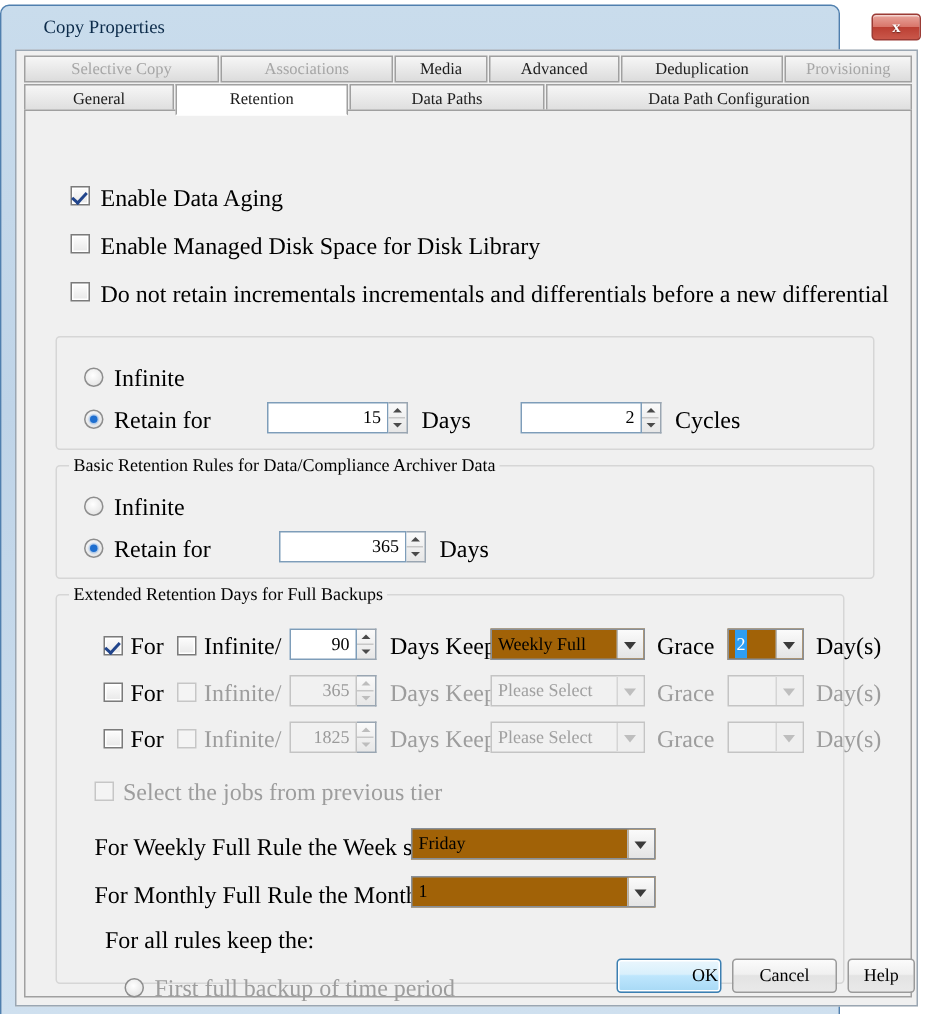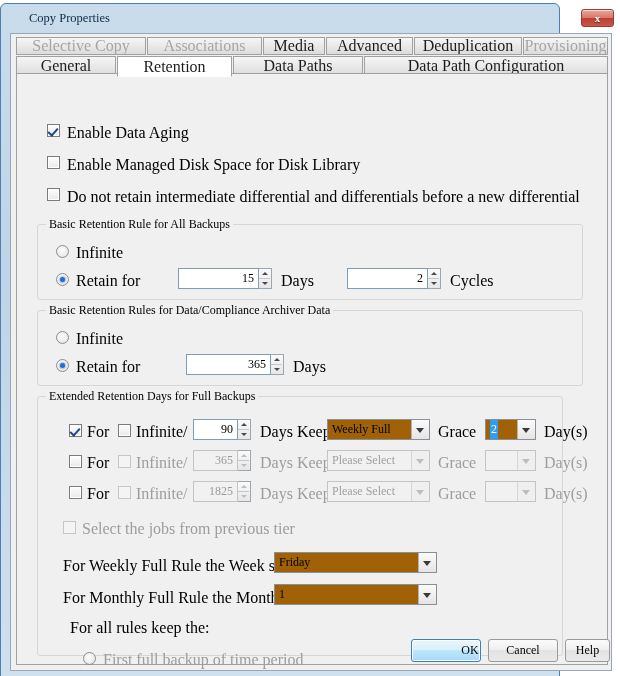--- a/index.html
+++ b/index.html
@@ -52,21 +52,21 @@
     border:1px solid #9aa6b2;
     border-top:1px solid #9aa6b2;
   }
 
   
   .tabstrip{position:absolute;left:5px;top:3px;width:592px;height:40px;}
   .tab{
     position:absolute;height:18px;box-sizing:border-box;
     background:linear-gradient(to bottom,#f6f6f6 0%,#e9e9e9 50%,#dcdcdc 100%);
     border:1px solid #a0a0a0;
-    font-size:16px;line-height:16px;text-align:center;
+    font-size:11px;line-height:16px;text-align:center;
     color:#1c1c1c;white-space:nowrap;overflow:hidden;
     cursor:pointer;
   }
   .tab.row1{top:0;}
   .tab.row2{top:19px;height:20px;line-height:18px;}
   .tab.disabled{color:#a6a6a6;}
   .tab.active{
     background:#ffffff;border-bottom:1px solid #ffffff;
     height:21px;line-height:19px;z-index:5;
   }
@@ -209,24 +209,23 @@
 
     <div class="tabpanel">
 
       <div class="cb checked inner" style="left:30px;top:50px;"></div>
       <div class="lbl" style="left:50px;top:50px;">Enable Data Aging</div>
 
       <div class="cb inner" style="left:30px;top:82px;"></div>
       <div class="lbl" style="left:50px;top:82px;">Enable Managed Disk Space for Disk Library</div>
 
       <div class="cb inner" style="left:30px;top:114px;"></div>
-      <div class="lbl" style="left:50px;top:114px;">Do not retain intermediate differential and differentials before a new differential</div>
+      <div class="lbl" style="left:50px;top:114px;">Do not retain incrementals incrementals and differentials before a new differential</div>
 
       <div class="group" style="left:20px;top:150px;width:546px;height:76px;">
-        <div class="gtitle">Basic Retention Rule for All Backups</div>
 
         <div class="rb" style="left:18px;top:20px;"></div>
         <div class="lbl" style="left:38px;top:19px;">Infinite</div>
 
         <div class="rb sel" style="left:18px;top:48px;"></div>
         <div class="lbl" style="left:38px;top:47px;">Retain for</div>
 
         <div class="txt" style="left:140px;top:43px;width:81px;">15</div>
         <div class="spin" style="left:221px;top:43px;">
           <div class="up">

